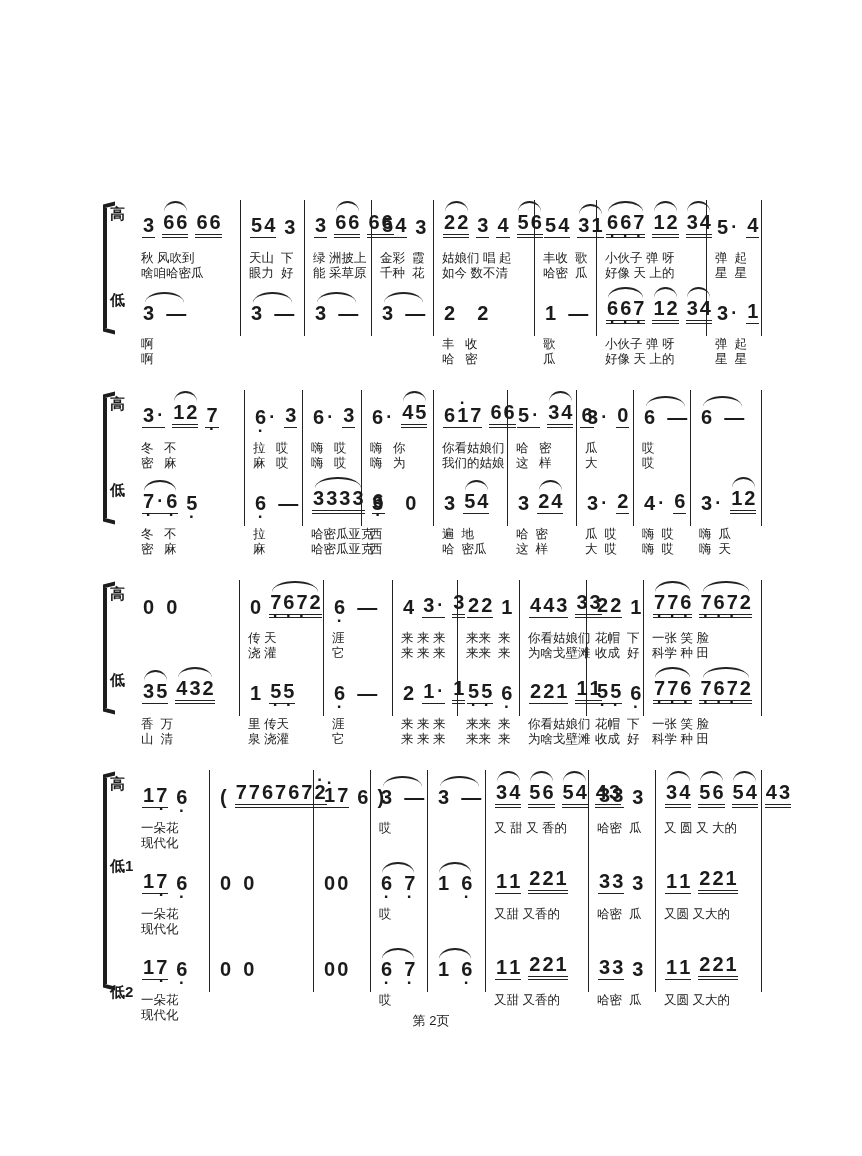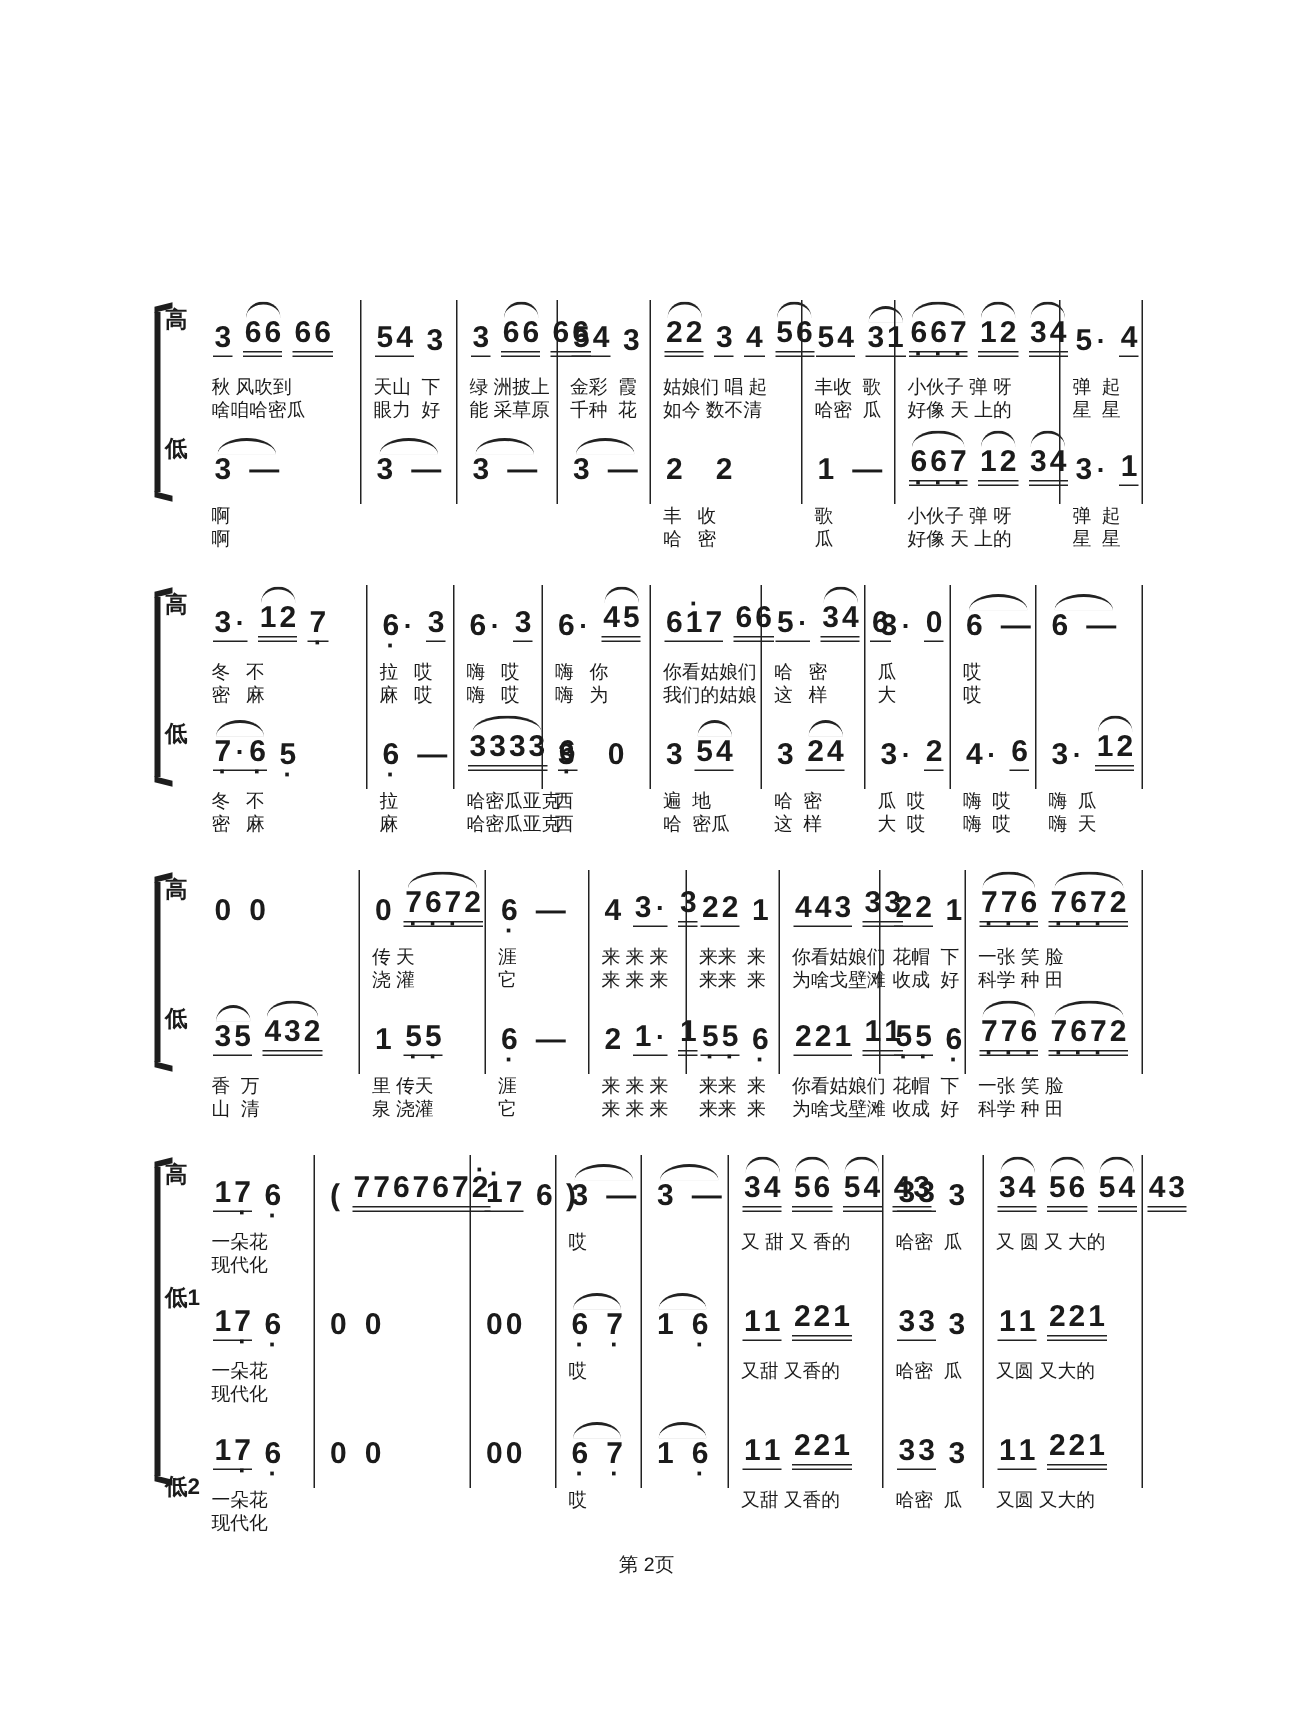--- a/index.html
+++ b/index.html
@@ -24,21 +24,21 @@
        font-weight:bold;font-size:20px;line-height:22px;}
   .u1{border-bottom:1.6px solid #222;padding-bottom:1px;}
   .u2{border-bottom:4px double #222;padding-bottom:1px;}
   .note{position:relative;display:inline-block;padding:0 1px;}
   .note.lo::after{content:"·";position:absolute;left:50%;transform:translateX(-50%);bottom:-14px;font-size:17px;}
   .note.hi::before{content:"·";position:absolute;left:50%;transform:translateX(-50%);top:-12px;font-size:17px;}
   .dotafter{display:inline-block;margin:0 2px;font-size:18px;}
   .gap{display:inline-block;width:10px;}
   .arc{position:absolute;top:-10px;left:6%;right:6%;height:9px;
        border-top:2px solid #222;border-radius:50%/100% 100% 0 0;}
-  .footer{position:absolute;left:0;top:1034px;width:862px;text-align:center;
+  .footer{position:absolute;left:0;top:1012px;width:862px;text-align:center;
           font-size:13px;color:#1b1b1b;}
 </style>
 </head>
 <body>
 
 <div class="score" id="score">
     <div class="system">
       <div class="bracket" style="height: 120px;"></div>
       <div class="plabel" style="top: 6px;">高</div>
       <div class="plabel" style="top: 92px;">低</div>

